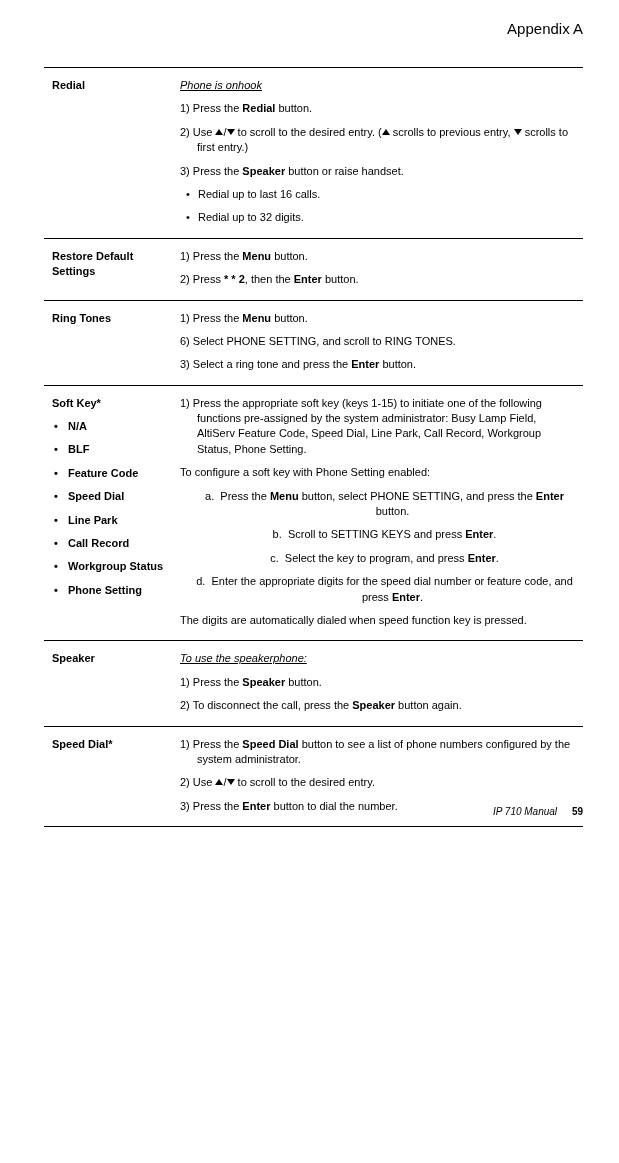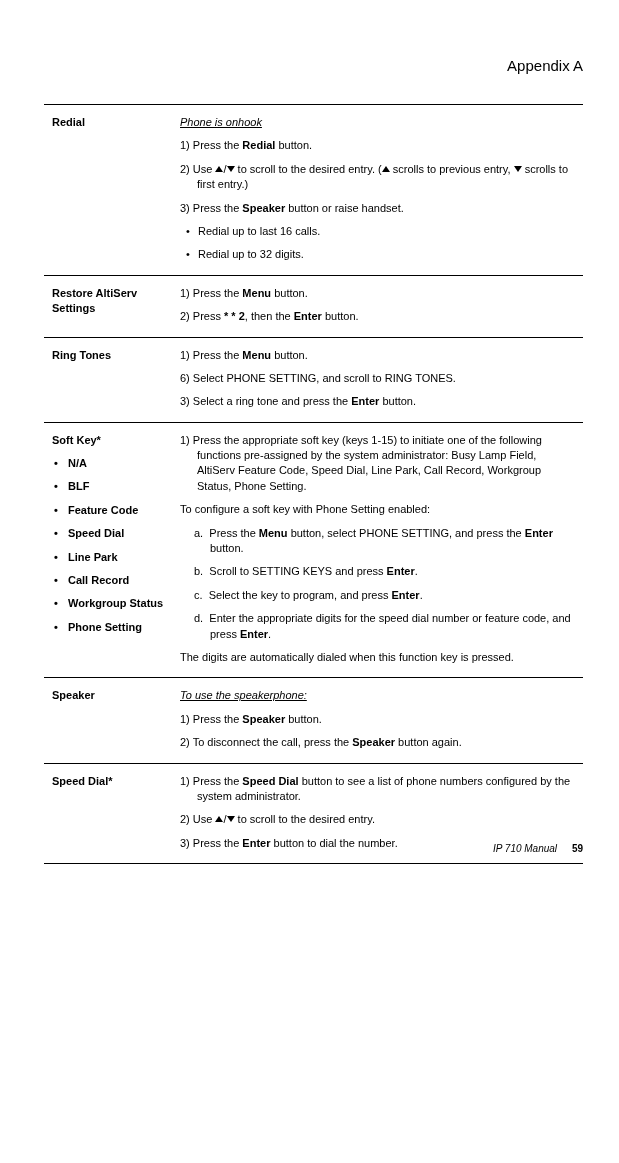--- a/index.html
+++ b/index.html
@@ -10,21 +10,20 @@
     font-size: 14px;
     color: #000;
     background: #fff;
     width: 619px;
   }
   .page {
     width: 619px;
     height: 845px;
     position: relative;
     padding: 20px 36px 20px 44px;
-    margin-top: 37px;
   }
   .header {
     text-align: right;
     font-size: 15px;
     margin-bottom: 30px;
   }
   table.main {
     width: 100%;
     border-collapse: collapse;
   }
@@ -64,21 +63,21 @@
     position: relative;
   }
   .bullet::before {
     content: "•";
     position: absolute;
     left: 6px;
   }
   .italic { font-style: italic; text-decoration: underline; }
   b { font-weight: bold; }
   .sub-indent { margin-left: 17px; }
-  .letter-item { padding-left: 30px; text-indent: -16px; margin-left: 17px; }
+  .letter-item { padding-left: 30px; text-indent: -16px; margin-left: 17px; text-align: center; }
   .tri {
     display: inline-block;
     width: 0; height: 0;
     vertical-align: 1px;
   }
   .tri-up {
     border-left: 4px solid transparent;
     border-right: 4px solid transparent;
     border-bottom: 6px solid #000;
   }
@@ -111,21 +110,21 @@
         <p><span>1) Press the </span><b>Redial</b><span> button.</span></p>
         <p class="indent1"><span>2) Use </span><span class="tri tri-up"></span>/<span class="tri tri-down"></span><span> to scroll to the desired entry. (</span><span class="tri tri-up"></span><span> scrolls to previous entry, </span><span class="tri tri-down"></span><span>  scrolls to first entry.)</span></p>
         <p><span>3) Press the </span><b>Speaker</b><span> button or raise handset.</span></p>
         <p class="bullet">Redial up to last 16 calls.</p>
         <p class="bullet">Redial up to 32 digits.</p>
       </td>
     </tr>
 
 
     <tr>
-      <td class="label">Restore AltiServ Settings</td>
+      <td class="label">Restore Default Settings</td>
       <td class="desc">
         <p><span>1) Press the </span><b>Menu</b><span> button.</span></p>
         <p><span>2) Press </span><b>* * 2</b><span>, then the </span><b>Enter</b><span> button.</span></p>
       </td>
     </tr>
 
     <tr>
       <td class="label">Ring Tones</td>
       <td class="desc">
         <p><span>1) Press the </span><b>Menu</b><span> button.</span></p>
@@ -148,21 +147,21 @@
           <li>Phone Setting</li>
         </ul>
       </td>
       <td class="desc">
         <p class="indent1">1) Press the appropriate soft key (keys 1-15) to initiate one of the following functions pre-assigned by the system administrator: Busy Lamp Field, AltiServ Feature Code, Speed Dial, Line Park, Call Record, Workgroup Status, Phone Setting.</p>
         <p class="sub-indent">To configure a soft key with Phone Setting enabled:</p>
         <p class="letter-item"><span>a.</span>&nbsp;&nbsp;<span>Press the </span><b>Menu</b><span> button, select PHONE SETTING, and press the </span><b>Enter</b><span> button.</span></p>
         <p class="letter-item"><span>b.</span>&nbsp;&nbsp;<span>Scroll to SETTING KEYS and press </span><b>Enter</b><span>.</span></p>
         <p class="letter-item"><span>c.</span>&nbsp;&nbsp;<span>Select the key to program, and press </span><b>Enter</b><span>.</span></p>
         <p class="letter-item"><span>d.</span>&nbsp;&nbsp;<span>Enter the appropriate digits for the speed dial number or feature code, and press </span><b>Enter</b><span>.</span></p>
-        <p class="sub-indent">The digits are automatically dialed when this function key is pressed.</p>
+        <p class="sub-indent">The digits are automatically dialed when speed function key is pressed.</p>
       </td>
     </tr>
 
     <tr>
       <td class="label">Speaker</td>
       <td class="desc">
         <p class="italic">To use the speakerphone:</p>
         <p><span>1) Press the </span><b>Speaker</b><span> button.</span></p>
         <p><span>2) To disconnect the call, press the </span><b>Speaker</b><span> button again.</span></p>
       </td>

